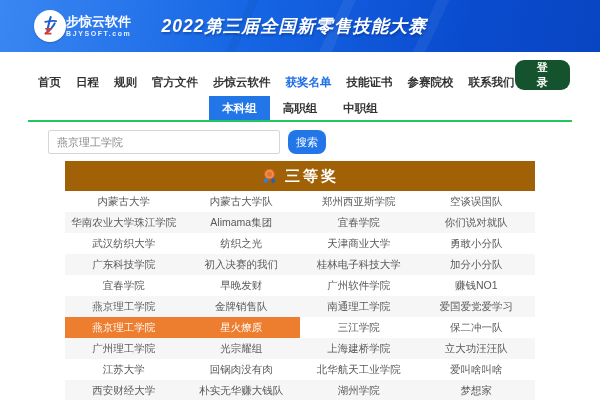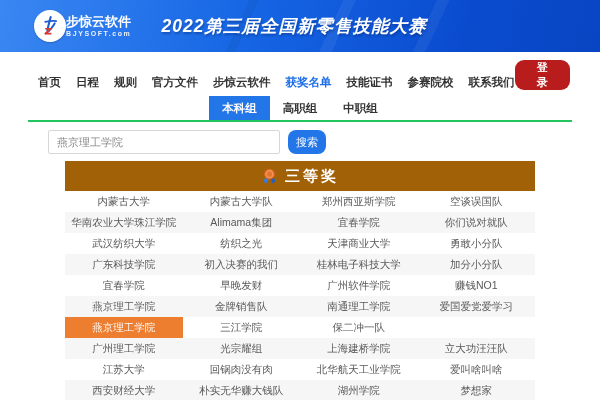--- a/index.html
+++ b/index.html
@@ -33,21 +33,21 @@
     margin:0 0 0 30px;position:relative;z-index:1;
     color:#fff;font-size:17.5px;font-weight:bold;font-style:italic;letter-spacing:1px;
     text-shadow:1px 2px 2px rgba(0,30,90,.35);
   }
   
   .nav{height:38px;display:flex;align-items:flex-end;background:#fff;padding:0 30px 0 38px;}
   .nav-items{display:flex;gap:15px;}
   .nav-item{font-size:11.5px;font-weight:bold;color:#333;cursor:pointer;text-decoration:none;white-space:nowrap;}
   .nav-item.active{color:#1e6fe8;}
   .login-btn{
-    margin-left:auto;background:#b91c1c;color:#fff;border:none;cursor:pointer;
+    margin-left:auto;background:#14532d;color:#fff;border:none;cursor:pointer;
     font-size:11px;font-weight:bold;padding:0 17px;border-radius:9px;
     font-family:inherit;
   }
   
   .tabbar{margin:6px 28px 0;border-bottom:2px solid #22c55e;display:flex;justify-content:center;}
   .tab{font-size:11.5px;font-weight:bold;color:#333;padding:5px 13px 4px;cursor:pointer;white-space:nowrap;}
   .tab.active{background:#2276e8;color:#fff;}
   
   .searchrow{margin:8px 0 0 48px;display:flex;align-items:center;}
   .search-input{
@@ -165,20 +165,21 @@
       <div class="tcell">赚钱NO1</div>
     </div>
     <div class="trow alt">
       <div class="tcell">燕京理工学院</div>
       <div class="tcell">金牌销售队</div>
       <div class="tcell">南通理工学院</div>
       <div class="tcell">爱国爱党爱学习</div>
     </div>
     <div class="trow">
       <div class="tcell hl">燕京理工学院</div>
+      <div class="tcell hl">星火燎原</div>
       <div class="tcell">三江学院</div>
       <div class="tcell">保二冲一队</div>
     </div>
     <div class="trow alt">
       <div class="tcell">广州理工学院</div>
       <div class="tcell">光宗耀组</div>
       <div class="tcell">上海建桥学院</div>
       <div class="tcell">立大功汪汪队</div>
     </div>
     <div class="trow">

